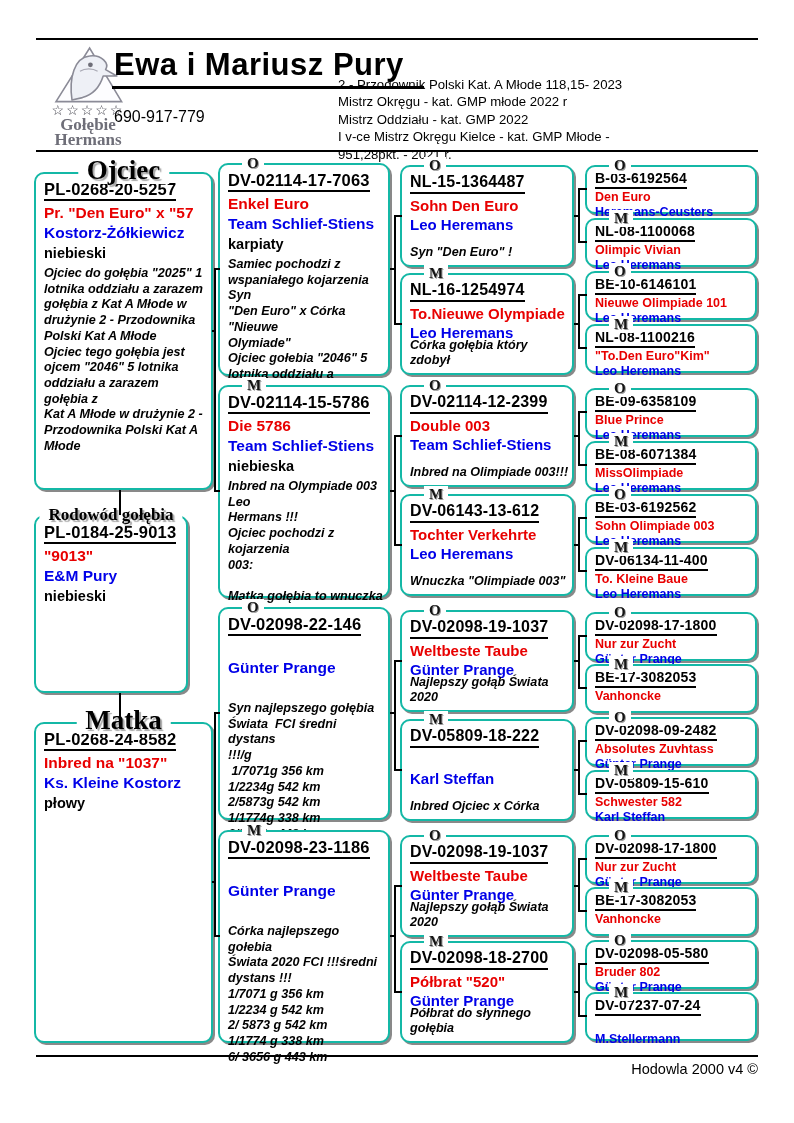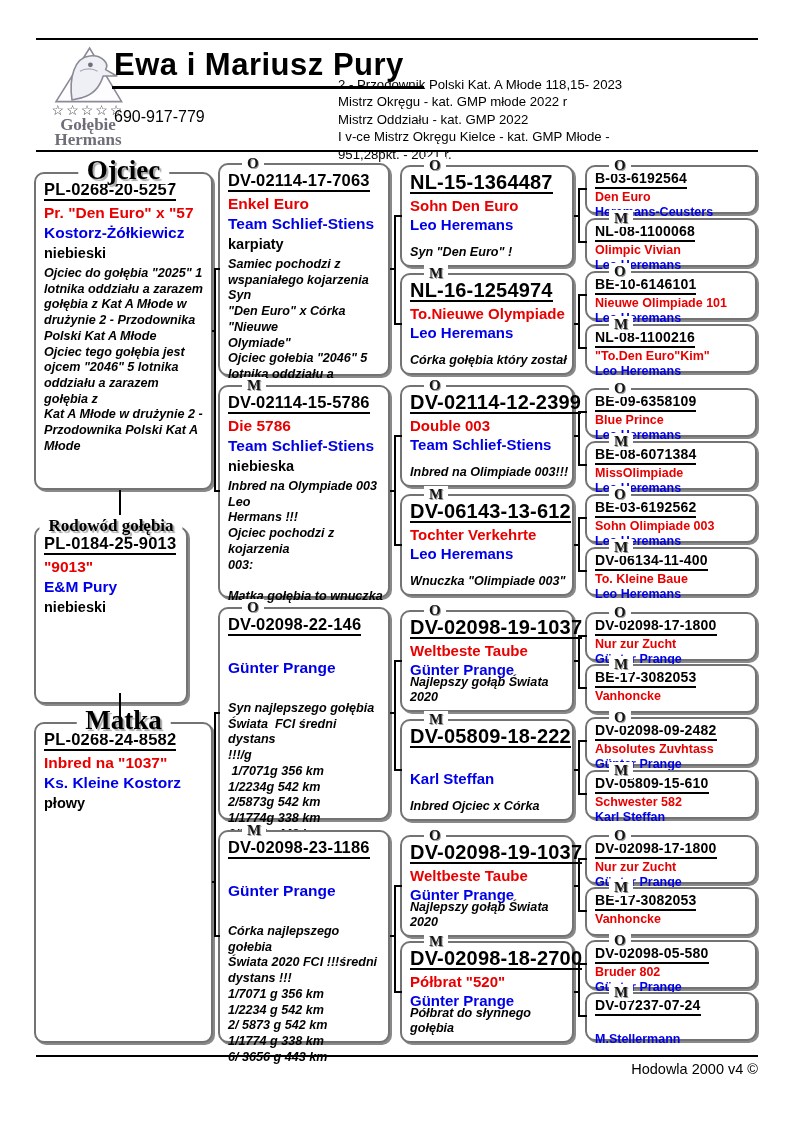--- a/index.html
+++ b/index.html
@@ -9,38 +9,38 @@
   
   .logo{position:absolute;left:36px;top:44px;width:104px;text-align:center;}
   .stars{font-size:14px;letter-spacing:2px;color:#3c3c46;line-height:13px;margin-top:-8px;}
   .club{font-family:"Liberation Serif",serif;font-weight:bold;font-size:17px;line-height:15px;color:#6e6e78;}
   .page-title{position:absolute;left:112px;top:47px;font-size:31px;font-weight:bold;letter-spacing:.5px;
               border-bottom:3px solid #000;padding:0 20px 3px 2px;white-space:nowrap;}
   .phone{position:absolute;left:114px;top:108px;font-size:16px;}
   .achievements{position:absolute;right:36px;top:44px;width:420px;text-align:left;
                 font-size:13.2px;line-height:17.4px;margin-top:32px;}
   
-  .pbox{position:absolute;background:#fff;border:2px solid #737373;border-radius:10px;
+  .pbox{position:absolute;background:#fff;border:2px solid #14b8a6;border-radius:10px;
         box-shadow:2px 2px 0 rgba(40,40,40,.55);padding:5px 5px 4px 8px;box-sizing:border-box;}
   .sex-tab{position:absolute;top:-10px;left:22px;background:#fff;padding:0 5px;
            font-family:"Liberation Serif",serif;font-weight:bold;font-size:15px;line-height:17px;
            color:#141414;text-shadow:1px 1px 0 #999;}
   .section-title{position:absolute;left:50%;transform:translateX(-50%);background:#fff;padding:0 9px;
            font-family:"Liberation Serif",serif;font-weight:bold;color:#000;
            text-shadow:2px 2px 1px #a8a8a8;white-space:nowrap;}
   .section-title.big{font-size:27px;line-height:27px;top:-17px;}
   .section-title.small{font-size:17px;line-height:17px;top:-11px;}
   .ring{display:table;font-size:16.5px;font-weight:bold;line-height:20px;letter-spacing:.2px;
         border-bottom:2px solid #000;margin-bottom:2px;white-space:nowrap;}
   .name{color:#e80000;font-weight:bold;font-size:15.5px;line-height:20px;min-height:20px;}
   .breeder{color:#0000e8;font-weight:bold;font-size:15.5px;line-height:20px;min-height:20px;}
   .colorline{font-weight:bold;font-size:14.5px;line-height:19px;min-height:19px;margin-top:1px;}
   .notes{font-style:italic;font-weight:bold;font-size:12.6px;line-height:15.7px;
          white-space:pre-wrap;margin-top:3px;}
-  .col3 .ring{font-size:20px;}
+  .col3 .ring{font-size:16px;}
   .col3 .name,.col3 .breeder{font-size:15px;line-height:19px;min-height:19px;}
   .col3 .notes{position:absolute;left:8px;right:3px;bottom:4px;margin:0;}
   .col4{padding-top:3px;}
   .col4 .ring{font-size:14px;line-height:17px;border-bottom-width:2px;margin-bottom:1px;}
   .col4 .name,.col4 .breeder{font-size:12.5px;line-height:15px;min-height:15px;}
   .conn{position:absolute;background:#000;}
   .footer-text{position:absolute;right:36px;top:1061px;font-size:14.5px;margin-left:15px;}
 </style>
 </head>
 <body>
@@ -86,21 +86,21 @@
 drużynie 2 - Przodownika
 Polski Kat A Młode
 Ojciec tego gołębia jest
 ojcem "2046" 5 lotnika
 oddziału a zarazem gołębia z
 Kat A Młode w drużynie 2 -
 Przodownika Polski Kat A
 Młode</div>
   </div>
 
-  <div class="pbox col1" style="left:34px;top:526px;width:154px;height:178px">
+  <div class="pbox col1" style="left:34px;top:515px;width:154px;height:178px">
     <div class="section-title small">Rodowód gołębia</div>
     <div class="ring">PL-0184-25-9013</div>
     <div class="name">"9013"</div>
     <div class="breeder">E&amp;M Pury</div>
     <div class="colorline">niebieski</div>
   </div>
 
   <div class="pbox col1" style="left:34px;top:722px;width:179px;height:321px">
     <div class="section-title big">Matka</div>
     <div class="ring">PL-0268-24-8582</div>
@@ -176,21 +176,21 @@
       <div class="ring">NL-15-1364487</div>
       <div class="name">Sohn Den Euro</div>
       <div class="breeder">Leo Heremans</div>
       <div class="notes">Syn "Den Euro" !</div>
     </div>
     <div class="pbox col3" style="left: 400px; top: 273px; width: 174px; height: 102px;">
       <div class="sex-tab">M</div>
       <div class="ring">NL-16-1254974</div>
       <div class="name">To.Nieuwe Olympiade</div>
       <div class="breeder">Leo Heremans</div>
-      <div class="notes">Córka gołębia który został</div>
+      <div class="notes">Córka gołębia który zdobył</div>
     </div>
     <div class="pbox col3" style="left: 400px; top: 385px; width: 174px; height: 102px;">
       <div class="sex-tab">O</div>
       <div class="ring">DV-02114-12-2399</div>
       <div class="name">Double 003</div>
       <div class="breeder">Team Schlief-Stiens</div>
       <div class="notes">Inbred na Olimpiade 003!!!</div>
     </div>
     <div class="pbox col3" style="left: 400px; top: 494px; width: 174px; height: 102px;">
       <div class="sex-tab">M</div>

